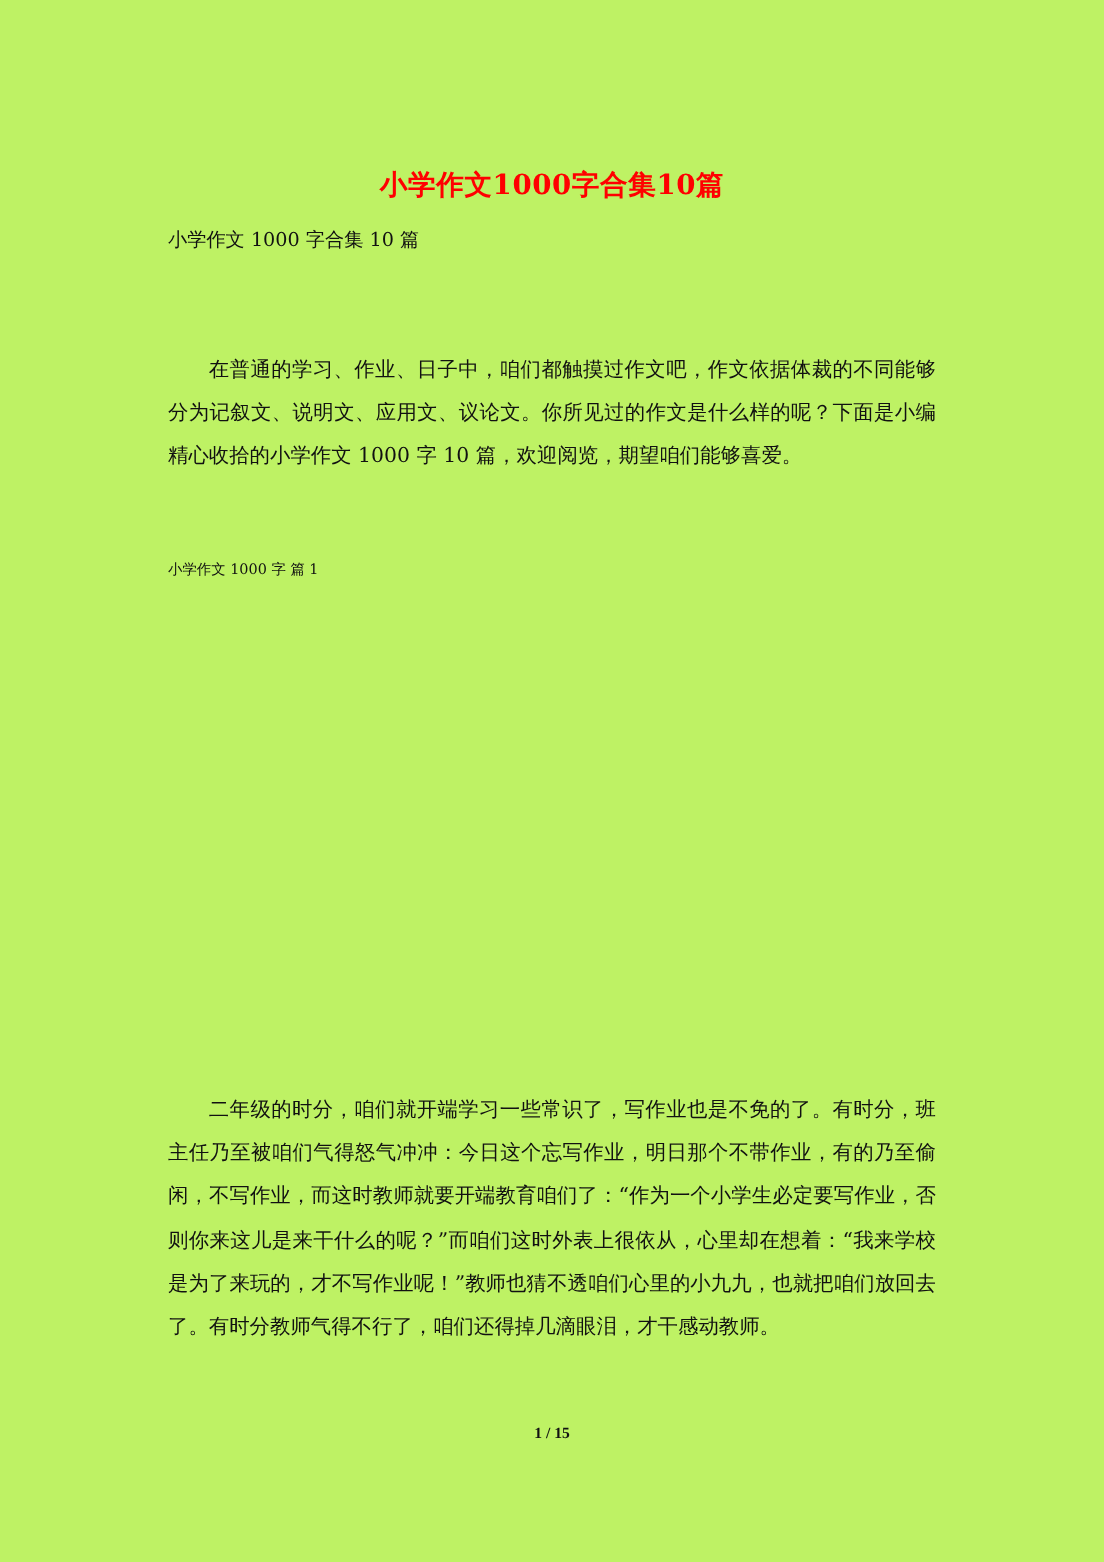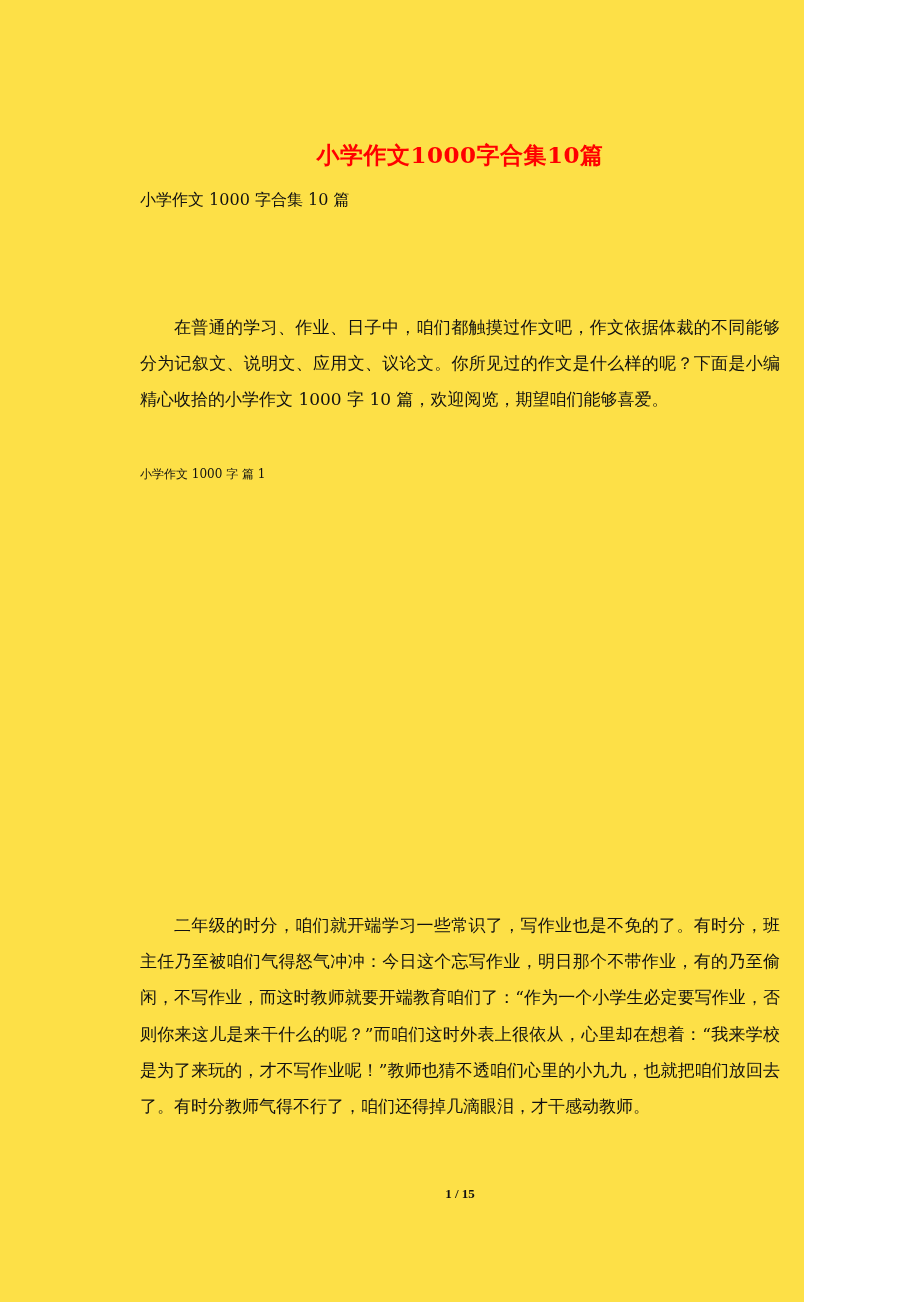--- a/index.html
+++ b/index.html
@@ -1,21 +1,21 @@
 <!DOCTYPE html>
 <html><head>
 <meta charset="utf-8">
 <style>
   html, body { margin: 0; padding: 0; background: #ffffff; }
   body {
     width: 920px; height: 1302px; position: relative; overflow: hidden;
     font-family: "DejaVu Serif", "Liberation Serif", serif;
     color: #111111;
   }
-  .page { position: absolute; left: 0; top: 0; width: 804px; height: 1302px; background: #fde047; }
+  .page { position: absolute; left: 0; top: 0; width: 920px; height: 1302px; background: #bef264; }
   .title {
     position: absolute; left: 0; width: 920px; top: 138px;
     text-align: center; color: #ff0000; font-weight: bold;
     font-size: 23px; line-height: 34px; letter-spacing: 0.5px;
   }
   .subtitle {
     position: absolute; left: 140px; top: 186px;
     font-size: 16px; line-height: 28px;
   }
   .section-head {
@@ -33,20 +33,20 @@
     font-weight: bold; font-size: 13px; color: #111;
   }
 </style>
 </head>
 <body>
 
 <div class="page">
   <div class="title">小学作文1000字合集10篇</div>
   <div class="subtitle">小学作文 1000 字合集 10 篇</div>
 
-  <p class="para" style="top:290px;margin-top:19px;">在普通的学习、作业、日子中，咱们都触摸过作文吧，作文依据体裁的不同能够分为记叙文、说明文、应用文、议论文。你所见过的作文是什么样的呢？下面是小编精心收拾的小学作文 1000 字 10 篇，欢迎阅览，期望咱们能够喜爱。</p>
+  <p class="para" style="top:290px;">在普通的学习、作业、日子中，咱们都触摸过作文吧，作文依据体裁的不同能够分为记叙文、说明文、应用文、议论文。你所见过的作文是什么样的呢？下面是小编精心收拾的小学作文 1000 字 10 篇，欢迎阅览，期望咱们能够喜爱。</p>
 
   <div class="section-head">小学作文 1000 字  篇 1</div>
 
   <p class="para" style="top:907px;">二年级的时分，咱们就开端学习一些常识了，写作业也是不免的了。有时分，班主任乃至被咱们气得怒气冲冲：今日这个忘写作业，明日那个不带作业，有的乃至偷闲，不写作业，而这时教师就要开端教育咱们了：“作为一个小学生必定要写作业，否则你来这儿是来干什么的呢？”而咱们这时外表上很依从，心里却在想着：“我来学校是为了来玩的，才不写作业呢！”教师也猜不透咱们心里的小九九，也就把咱们放回去了。有时分教师气得不行了，咱们还得掉几滴眼泪，才干感动教师。</p>
 
   <div class="footer">1 / 15</div>
 </div>
 
 </body></html>

